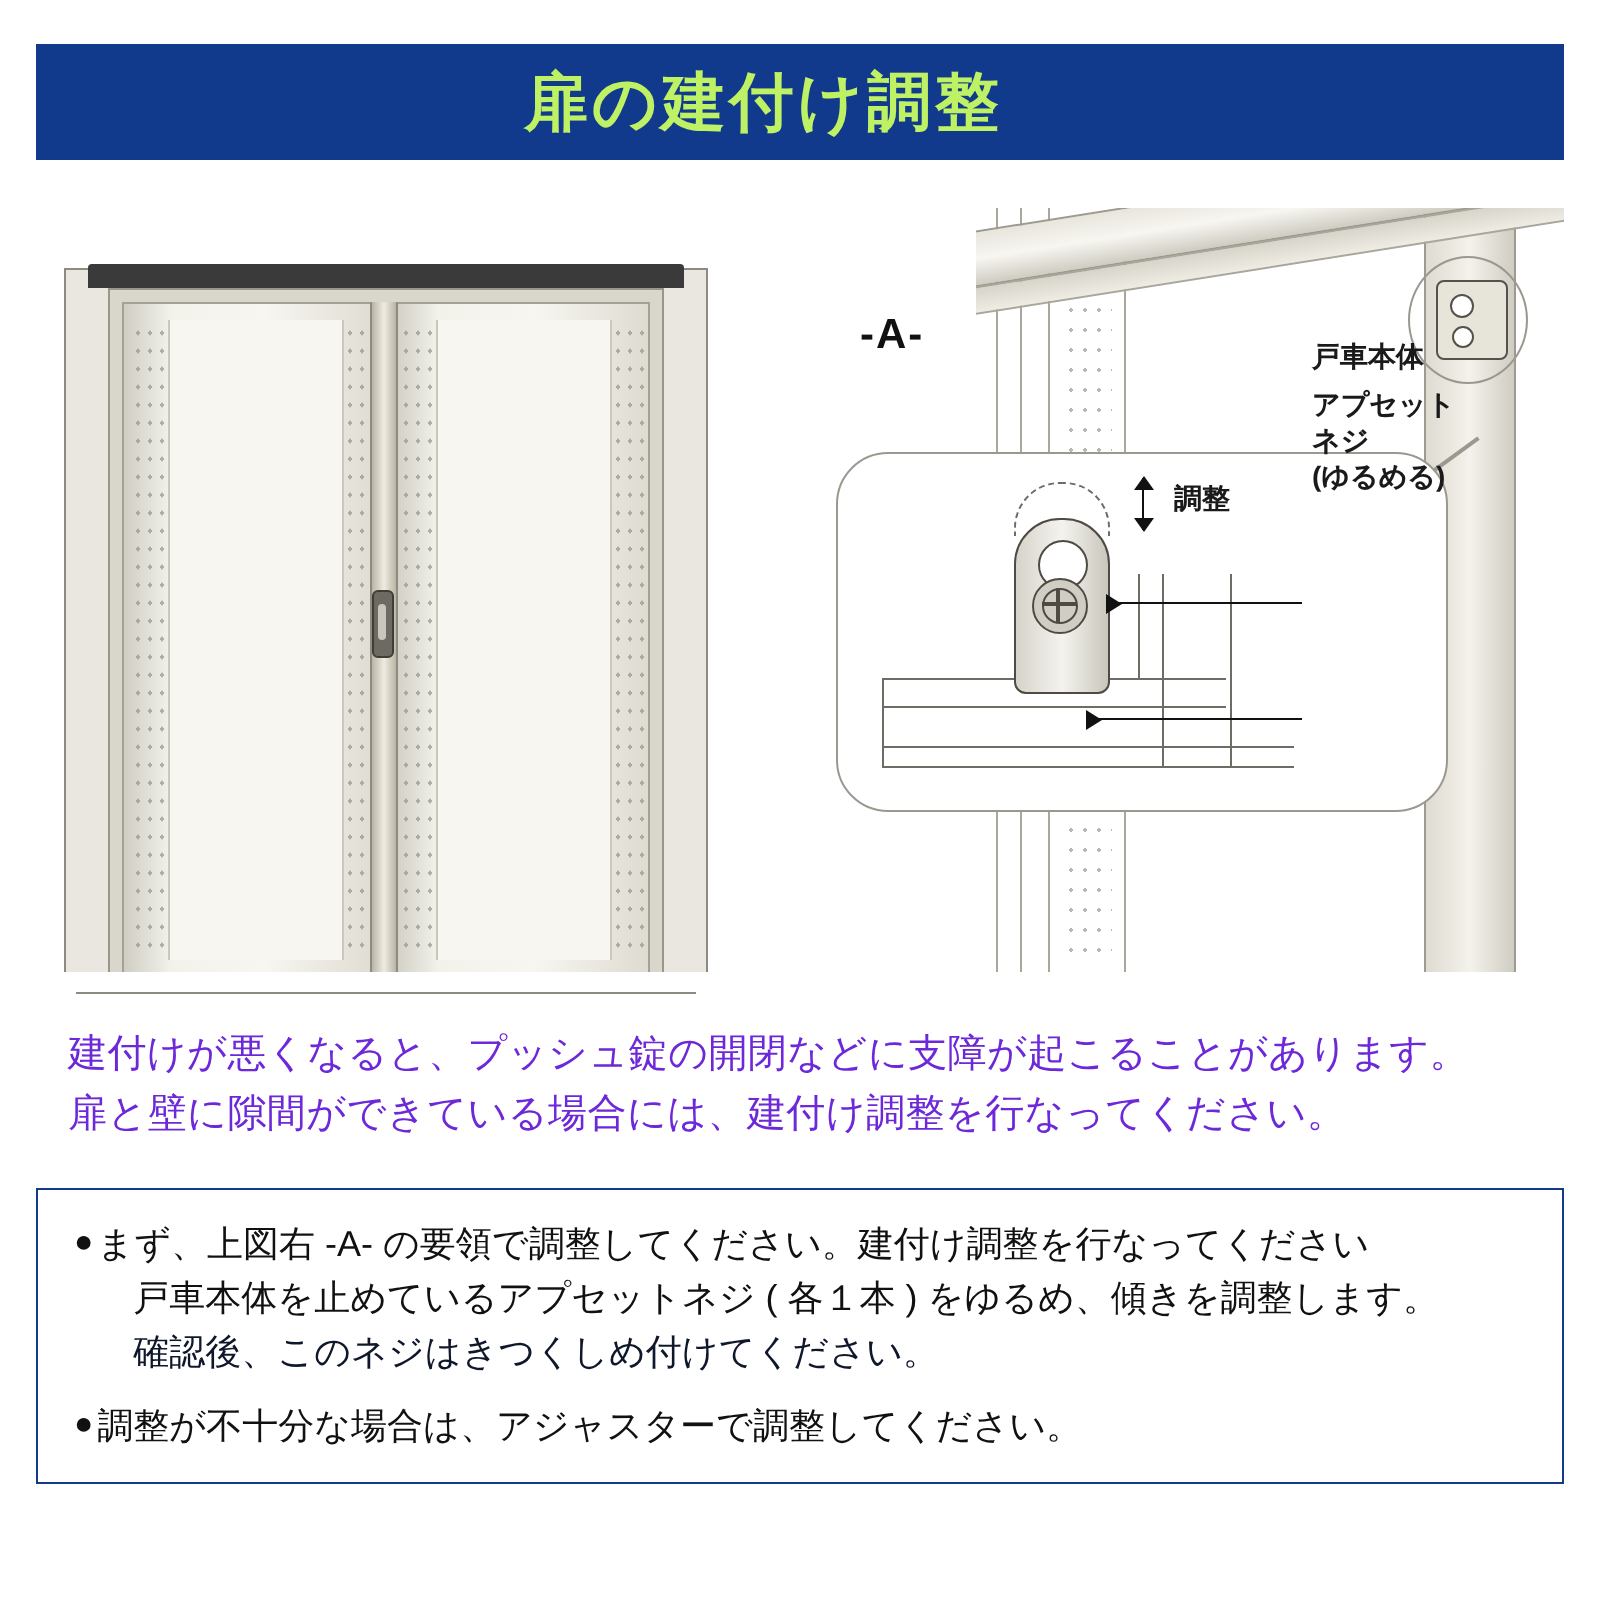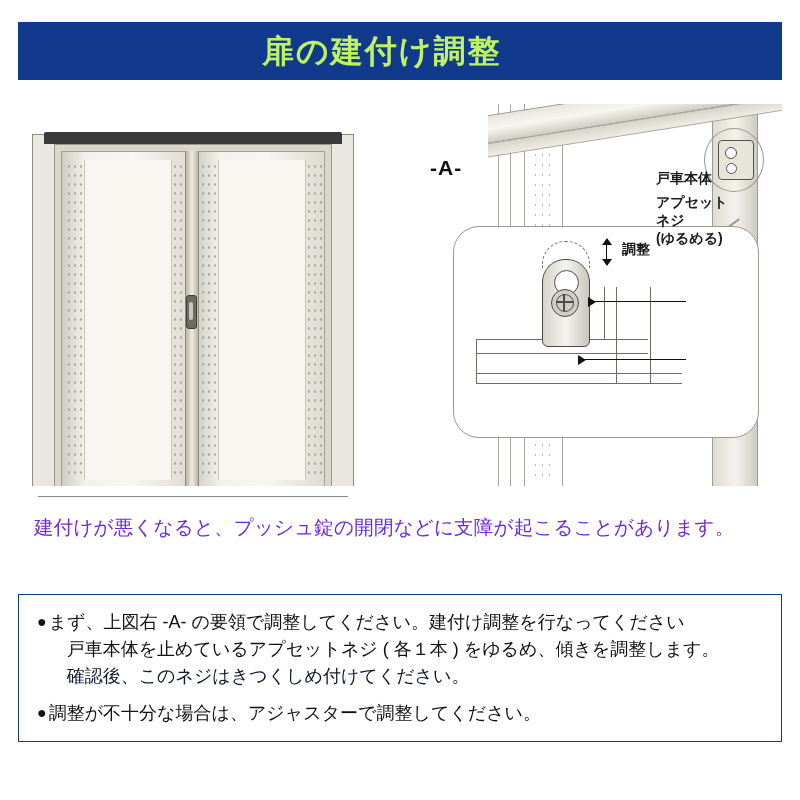--- a/index.html
+++ b/index.html
@@ -265,26 +265,25 @@
     transform: rotate(-36deg);
     transform-origin: left center;
   }
 
   
   .bubble {
     position: absolute;
     left: 10px;
     top: 130px;
     width: 306px;
-    height: 212px;
+    height: 180px;
     background: #ffffff;
     border: 1.6px solid #9b9890;
     border-radius: 26px;
     box-sizing: border-box;
-    margin-left: 35px;
   }
   .b-rail-h {
     position: absolute;
     left: 22px;
     height: 1.2px;
     background: #6f6c66;
   }
   .b-rail-v {
     position: absolute;
     width: 1.2px;
@@ -525,20 +524,21 @@
       <div class="lbl-screw">
         <div>アプセット</div>
         <div>ネジ</div>
         <div>(ゆるめる)</div>
       </div>
     </div>
   </div>
 
   <div class="para">
     <div>建付けが悪くなると、プッシュ錠の開閉などに支障が起こることがあります。</div>
+    <div>扉と壁に隙間ができている場合には、建付け調整を行なってください。</div>
   </div>
 
   <div class="notebox">
 
     <div class="note-item">
       <span class="bullet">●</span>
       <span class="note-body">
         <span style="display:block">まず、上図右 -A- の要領で調整してください。建付け調整を行なってください</span>
         <span class="note-line2" style="display:block">戸車本体を止めているアプセットネジ ( 各１本 ) をゆるめ、傾きを調整します。</span>
         <span class="note-red" style="display:block">確認後、このネジはきつくしめ付けてください。</span>

